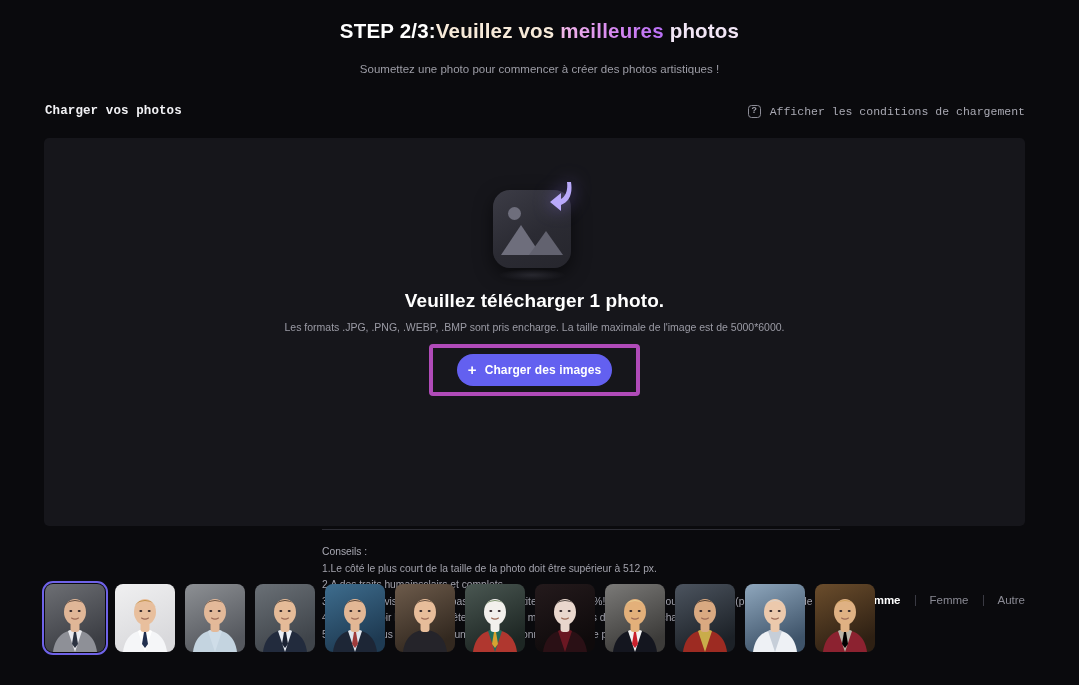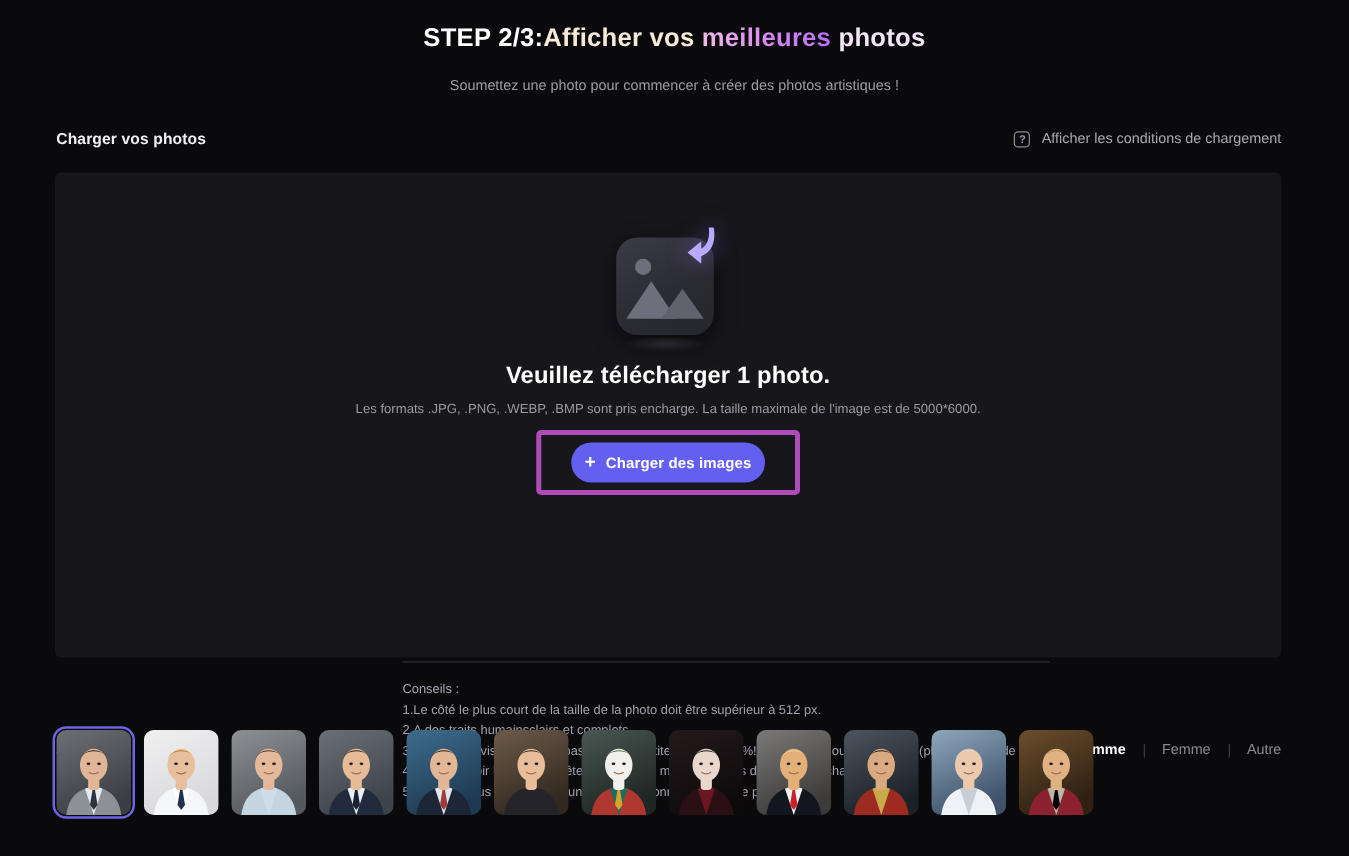--- a/index.html
+++ b/index.html
@@ -65,20 +65,21 @@
   
   .section-head {
     position: absolute;
     left: 45px;
     right: 54px;
     top: 101px;
     display: flex;
     align-items: center;
     justify-content: space-between;
     height: 20px;
+    font-family: Liberation Mono, monospace;
   }
 
   .section-title {
     font-size: 12.5px;
     font-weight: bold;
     color: #f2f2f5;
     letter-spacing: 0.1px;
   }
 
   .conditions-link {
@@ -325,21 +326,21 @@
   }
   .thumb svg { display: block; width: 60px; height: 68px; }
 </style>
 </head>
 <body>
 
 <div class="page">
 
   <div class="header">
     <div class="title">
-      <span class="seg-step">STEP 2/3:</span><span class="seg-a">Afficher vos </span><span class="seg-b">meilleures</span><span class="seg-c"> photos</span>
+      <span class="seg-step">STEP 2/3:</span><span class="seg-a">Veuillez vos </span><span class="seg-b">meilleures</span><span class="seg-c"> photos</span>
     </div>
     <div class="subtitle">Soumettez une photo pour commencer à créer des photos artistiques !</div>
   </div>
 
   <div class="section-head">
     <div class="section-title">Charger vos photos</div>
     <div class="conditions-link">
       <span class="q-icon">?</span>
       <span>Afficher les conditions de chargement</span>
     </div>

